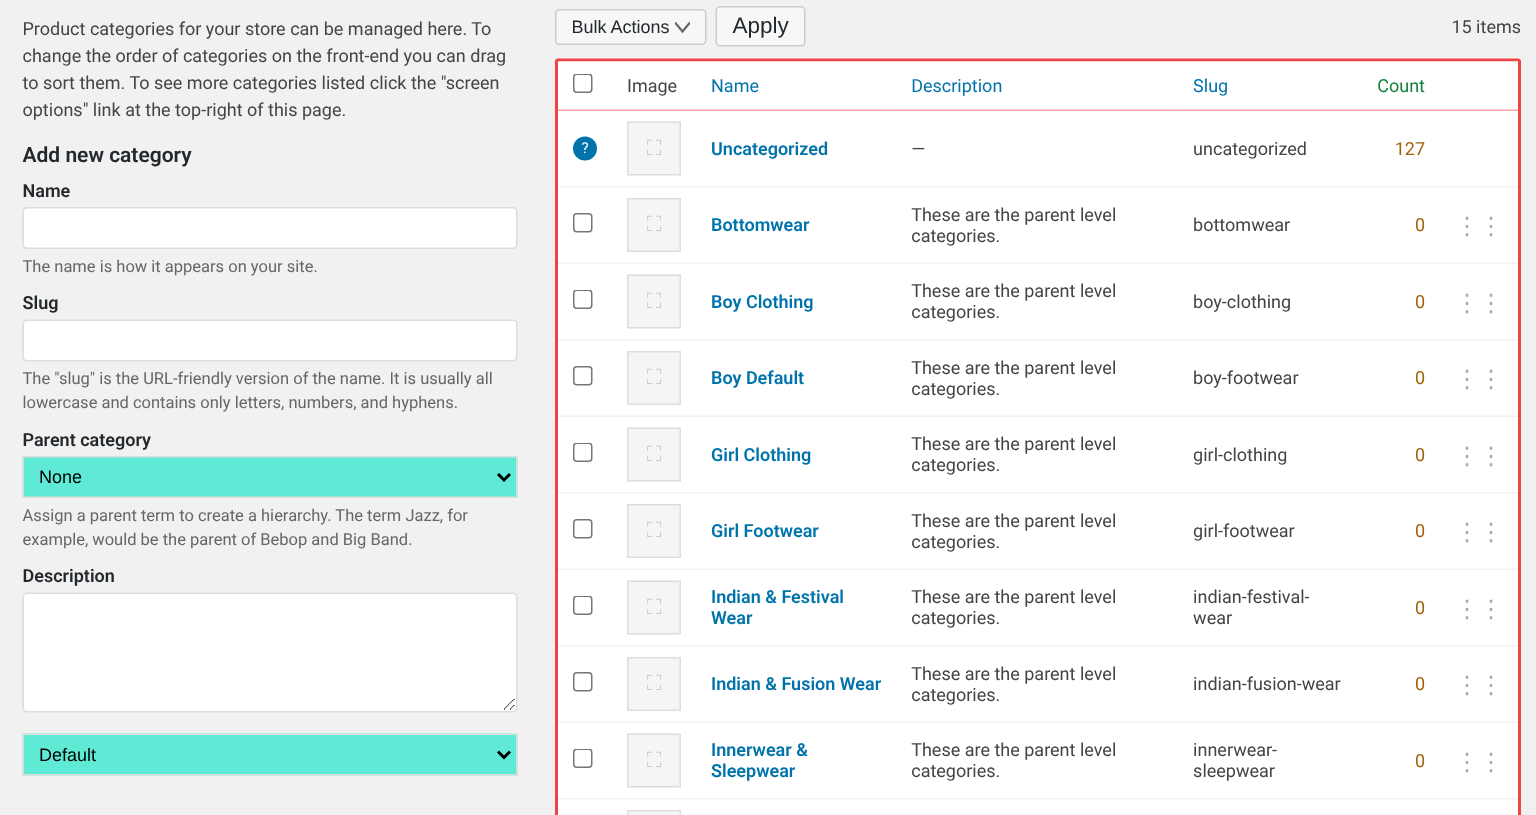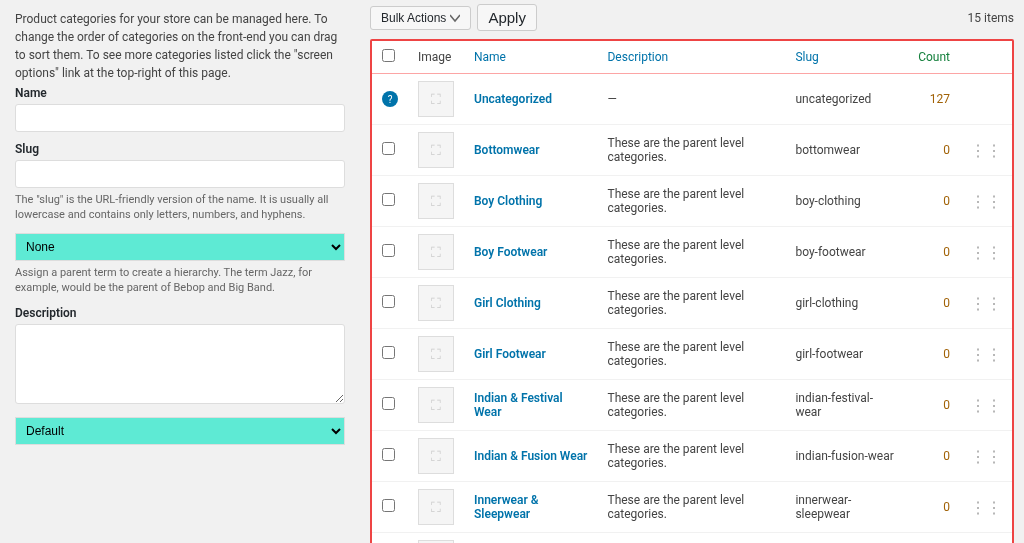--- a/index.html
+++ b/index.html
@@ -1,21 +1,21 @@
 <!DOCTYPE html>
 <html><head>
   <meta charset="utf-8">
   <style>
     * { box-sizing: border-box; margin: 0; padding: 0; }
     body { font-family: -apple-system, BlinkMacSystemFont, "Segoe UI", Roboto, sans-serif; font-size: 13px; color: #444; background: #f1f1f1; }
     .page-wrapper { display: flex; width: 1024px; min-height: 543px; background: #f1f1f1; }
 
     
     .left-panel { width: 360px; padding: 10px 15px; background: #f1f1f1; flex-shrink: 0; }
-    .intro-text { font-size: 12px; color: #444; line-height: 1.5; margin-bottom: 4px; }
+    .intro-text { font-size: 12px; color: #444; line-height: 1.5; margin-bottom: 14px; }
     .section-title { font-size: 14px; font-weight: 600; color: #23282d; margin-bottom: 8px; }
     .form-group { margin-bottom: 10px; }
     .form-label { display: block; font-size: 12px; font-weight: 600; color: #23282d; margin-bottom: 4px; }
     .form-input { width: 100%; padding: 4px 6px; border: 1px solid #ddd; border-radius: 3px; font-size: 12px; background: #fff; height: 28px; }
     .form-hint { font-size: 11px; color: #666; margin-top: 4px; line-height: 1.4; }
     .form-select { width: 100%; padding: 4px 6px; border: 1px solid #ddd; border-radius: 0; font-size: 12px; background: #5eead4; height: 28px; }
     .form-textarea { width: 100%; padding: 4px 6px; border: 1px solid #ddd; border-radius: 3px; font-size: 12px; background: #fff; height: 80px; resize: vertical; }
 
     
     .right-panel { flex: 1; padding: 0 10px 10px 10px; background: #f1f1f1; }
@@ -53,33 +53,36 @@
     td.handle-col { color: #bbb; }
   </style>
 </head>
 <body>
 
 <div class="page-wrapper">
 
   <div class="left-panel">
     <p class="intro-text">Product categories for your store can be managed here. To change the order of categories on the front-end you can drag to sort them. To see more categories listed click the "screen options" link at the top-right of this page.</p>
 
+    <div class="section-title">Add new category</div>
 
     <div class="form-group">
       <label class="form-label">Name</label>
       <input type="text" class="form-input" style="">
+      <p class="form-hint">The name is how it appears on your site.</p>
     </div>
 
     <div class="form-group">
       <label class="form-label">Slug</label>
       <input type="text" class="form-input" style="">
       <p class="form-hint">The "slug" is the URL-friendly version of the name. It is usually all lowercase and contains only letters, numbers, and hyphens.</p>
     </div>
 
     <div class="form-group">
+      <label class="form-label">Parent category</label>
       <select class="form-select">
         <option>None</option>
       </select>
       <p class="form-hint">Assign a parent term to create a hierarchy. The term Jazz, for example, would be the parent of Bebop and Big Band.</p>
     </div>
 
     <div class="form-group">
       <label class="form-label">Description</label>
       <textarea class="form-textarea" style=""></textarea>
     </div>
@@ -191,21 +194,21 @@
             <tr>
     <td class="col-check">
       <input type="checkbox" style="">
     </td>
     <td class="col-image">
       <div class="img-placeholder">
         <span style="color:#ccc;font-size:14px;">⛶</span>
       </div>
     </td>
     <td class="col-name">
-      <a href="#" class="row-name-link">Boy Footwear</a>
+      <a href="#" class="row-name-link">Boy Default</a>
     </td>
     <td class="col-desc">These are the parent level categories.</td>
     <td class="col-slug">boy-footwear</td>
     <td class="col-count">0</td>
     <td class="handle-col">
       <span class="drag-handle">⋮⋮</span>
     </td>
   </tr>
             <tr>
     <td class="col-check">

